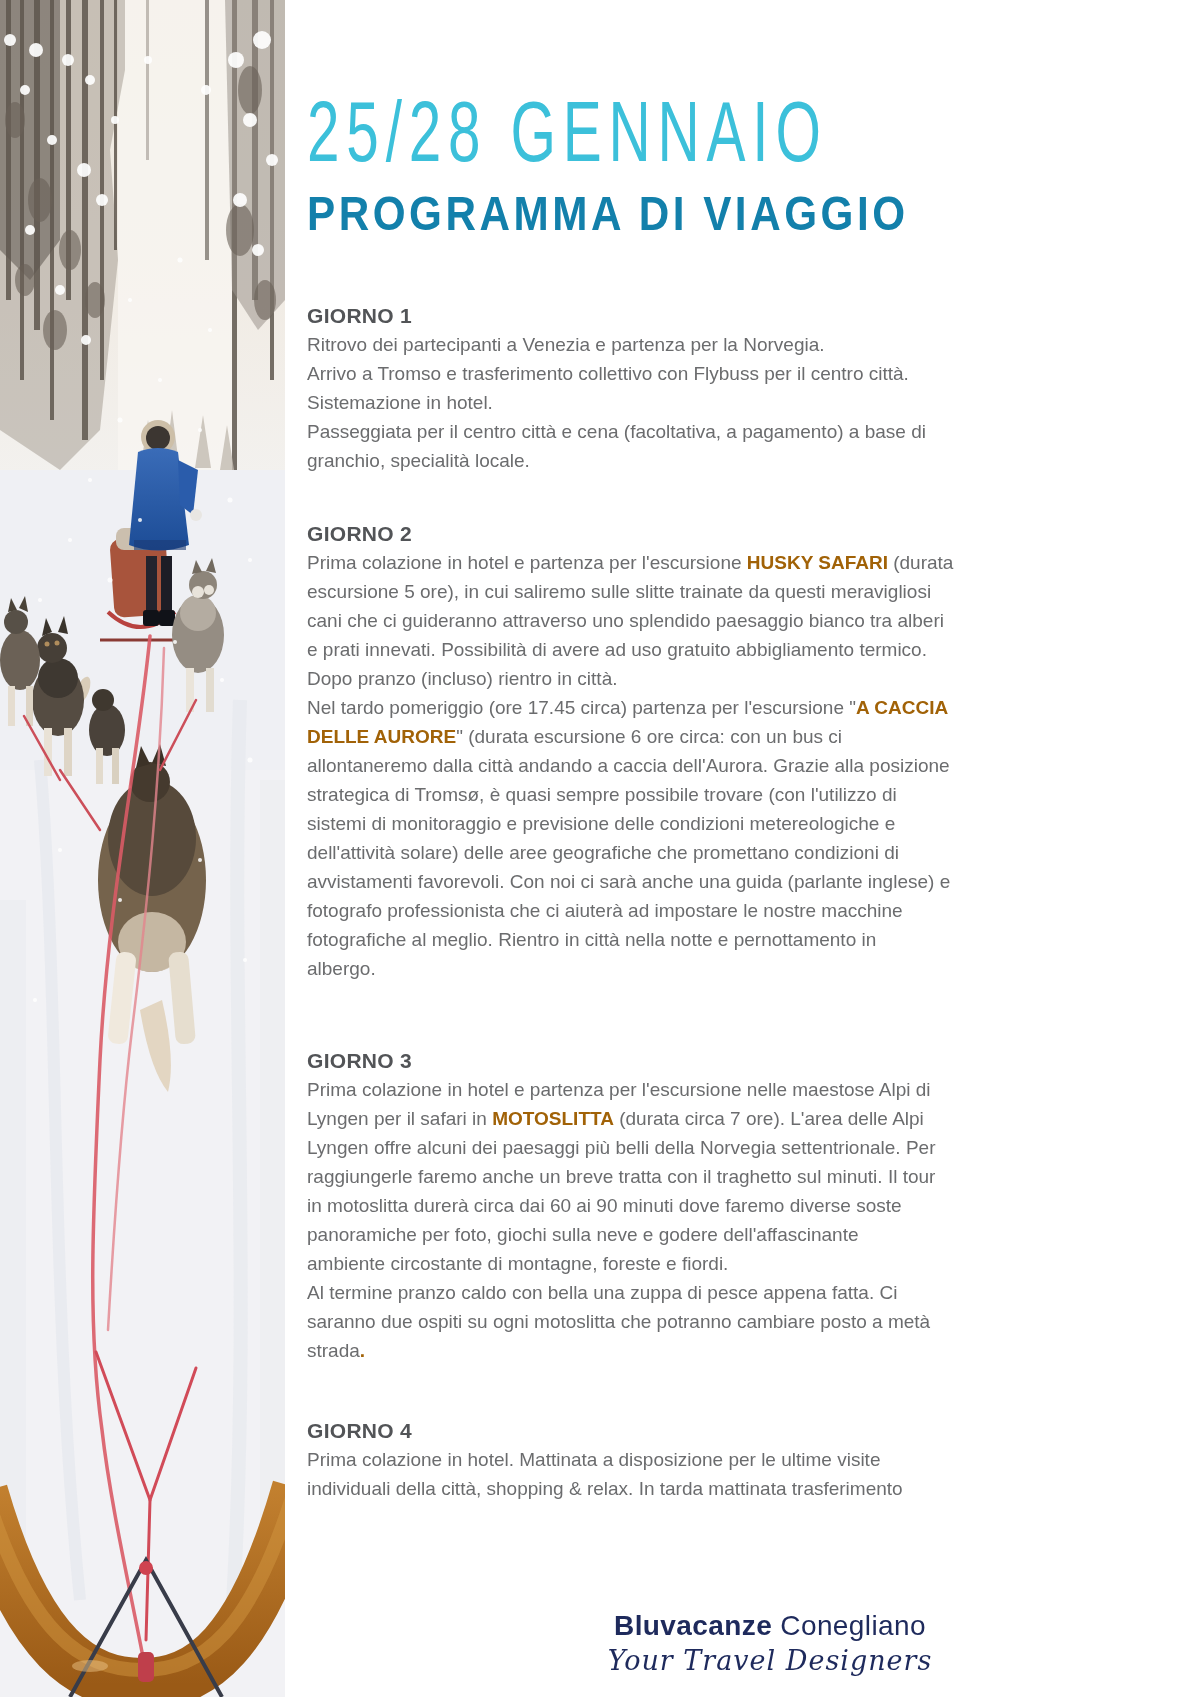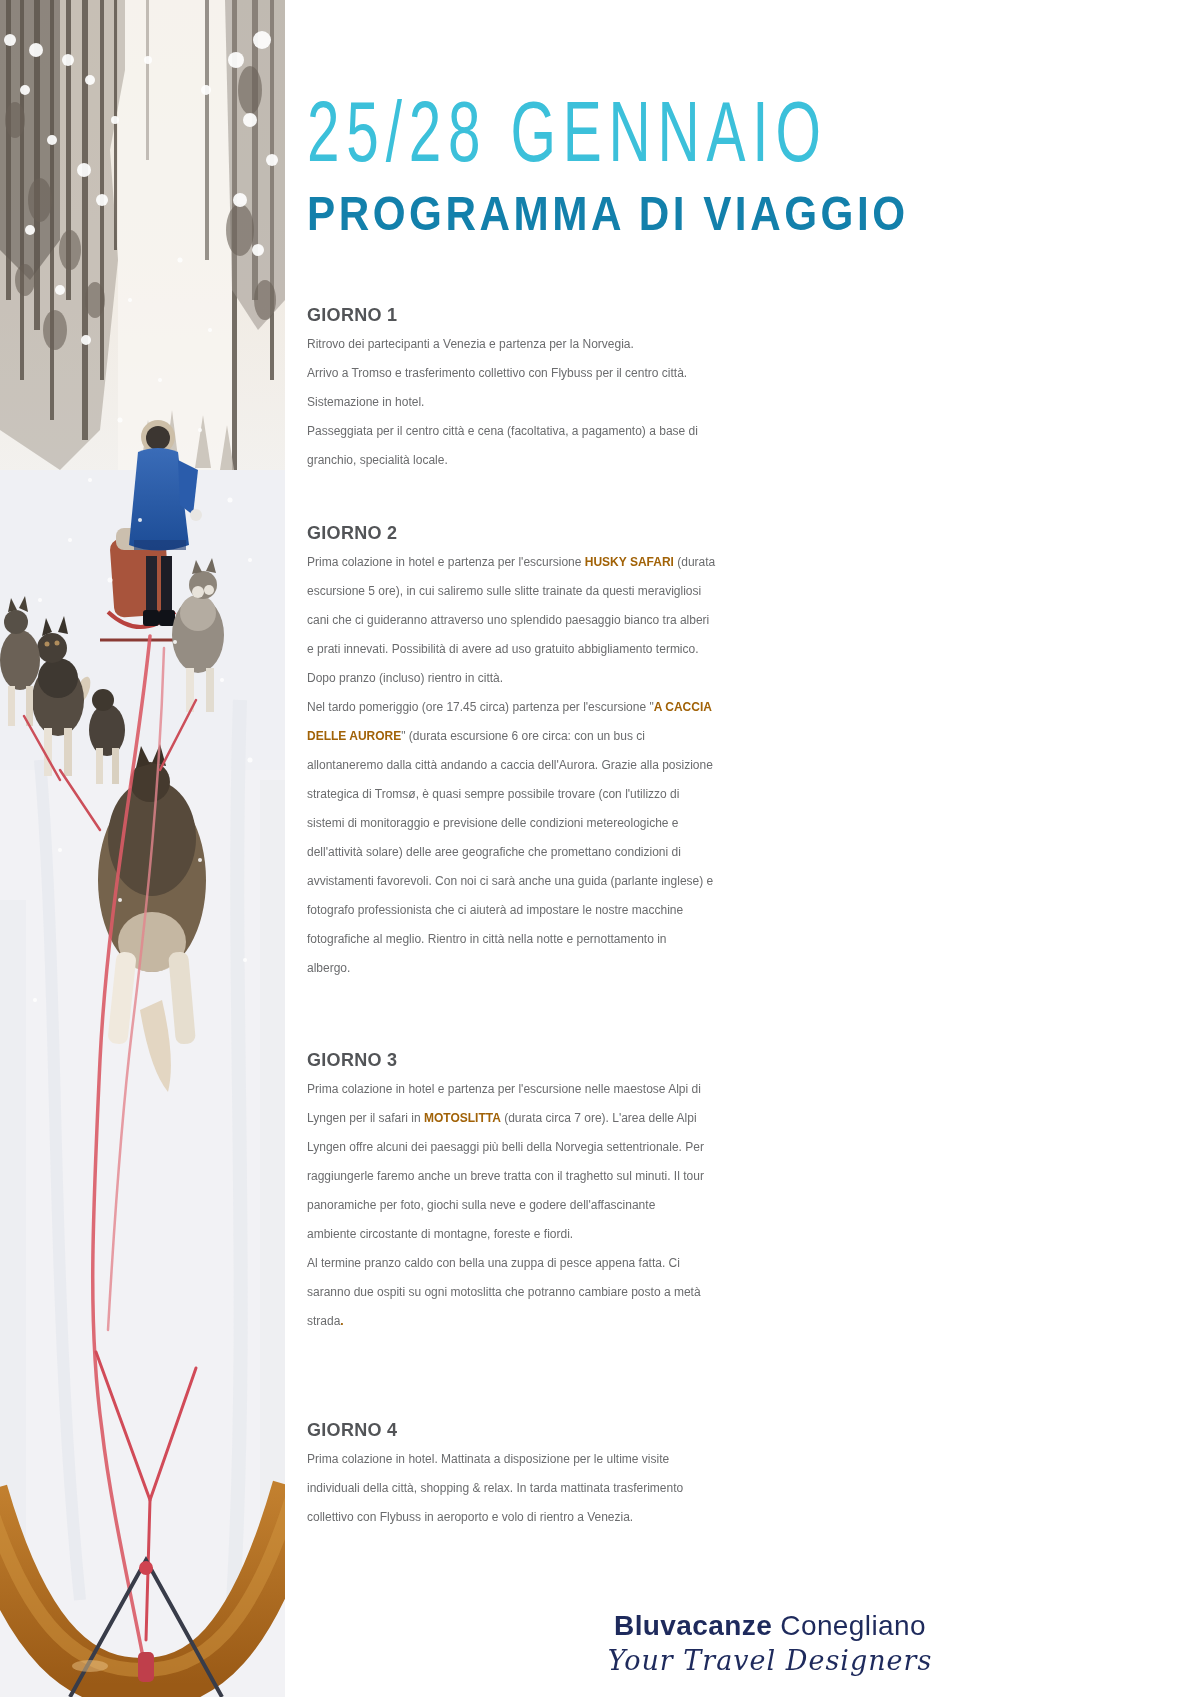--- a/index.html
+++ b/index.html
@@ -8,22 +8,22 @@
   *{margin:0;padding:0;box-sizing:border-box;}
   html,body{width:1200px;height:1697px;}
   body{position:relative;background:#ffffff;font-family:"Liberation Sans",sans-serif;overflow:hidden;}
   .photo{position:absolute;left:0;top:0;width:285px;height:1697px;overflow:hidden;}
   .content{position:absolute;left:0;top:0;width:1200px;height:1697px;padding-left:47px;}
   .title{position:absolute;left:307px;top:86px;font-size:86px;font-weight:400;color:var(--cyan);
          letter-spacing:10px;line-height:1.05;white-space:nowrap;transform:scale(0.68,1);transform-origin:left top;}
   .subtitle{position:absolute;left:307px;top:190px;font-size:48px;font-weight:bold;color:var(--blue);
          letter-spacing:4px;line-height:1;white-space:nowrap;transform:scaleX(0.88);transform-origin:left top;}
   .day{position:absolute;left:307px;width:880px;}
-  .day h3{font-size:18px;font-weight:bold;color:var(--hgray);line-height:29px;letter-spacing:0.3px;}
-  .tline{font-size:12px;color:var(--bgray);line-height:29px;white-space:nowrap;}
+  .day h3{font-size:21px;font-weight:bold;color:var(--hgray);line-height:29px;letter-spacing:0.3px;}
+  .tline{font-size:19px;color:var(--bgray);line-height:29px;white-space:nowrap;}
   .tline .bold{font-weight:bold;color:#a16207;}
   .footer{position:absolute;left:560px;top:1610px;width:420px;text-align:center;color:var(--navy);}
   .brand{font-size:28px;letter-spacing:0.4px;}
   .brand .b{font-weight:bold;}
   .tagline{font-family:"DejaVu Serif",serif;font-style:italic;font-size:27px;margin-top:3px;letter-spacing:1px;text-align:center;}
 </style>
 </head>
 <body>
 
 <div class="photo">
@@ -251,34 +251,34 @@
       </div>
   </section>
 
   <section class="day" style="top:1046px">
     <h3>GIORNO 3</h3>
     <div>
         <div class="tline"><span>Prima colazione in hotel e partenza per l'escursione nelle maestose Alpi di</span></div>
         <div class="tline"><span>Lyngen per il safari in </span><span class="bold">MOTOSLITTA</span><span> (durata circa 7 ore). L'area delle Alpi</span></div>
         <div class="tline"><span>Lyngen offre alcuni dei paesaggi più belli della Norvegia settentrionale. Per</span></div>
         <div class="tline"><span>raggiungerle faremo anche un breve tratta con il traghetto sul minuti. Il tour</span></div>
+        <div class="tline"><span>in motoslitta durerà circa dai 60 ai 90 minuti dove faremo diverse soste</span></div>
         <div class="tline"><span>panoramiche per foto, giochi sulla neve e godere dell'affascinante</span></div>
         <div class="tline"><span>ambiente circostante di montagne, foreste e fiordi.</span></div>
         <div class="tline"><span>Al termine pranzo caldo con bella una zuppa di pesce appena fatta. Ci</span></div>
         <div class="tline"><span>saranno due ospiti su ogni motoslitta che potranno cambiare posto a metà</span></div>
         <div class="tline"><span>strada</span><span class="bold">.</span></div>
       </div>
   </section>
 
   <section class="day" style="top:1416px">
     <h3>GIORNO 4</h3>
     <div>
         <div class="tline"><span>Prima colazione in hotel. Mattinata a disposizione per le ultime visite</span></div>
         <div class="tline"><span>individuali della città, shopping &amp; relax. In tarda mattinata trasferimento</span></div>
-        <div class="tline"><span>collettivo con Flybuss in aeroporto e volo di rientro a Venezia.</span></div>
       </div>
   </section>
 
   <div class="footer">
     <div class="brand">
       <span class="b">Bluvacanze</span>
       <span>Conegliano</span>
     </div>
     <div class="tagline">Your Travel Designers</div>
   </div>

